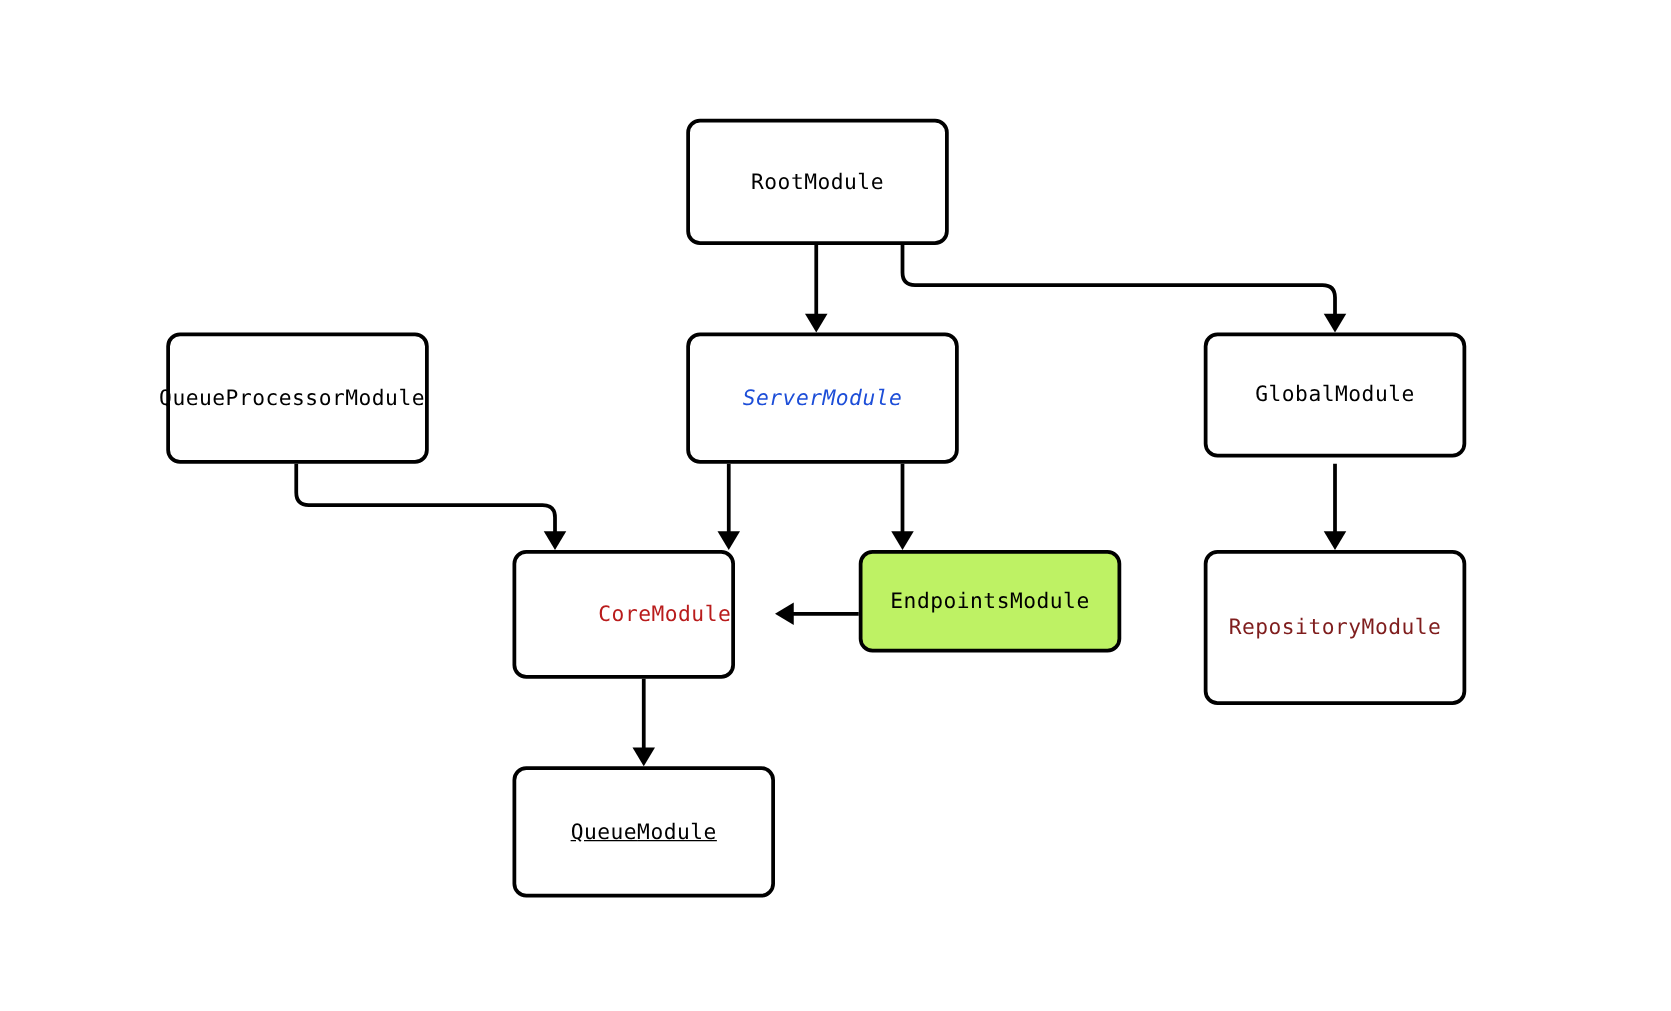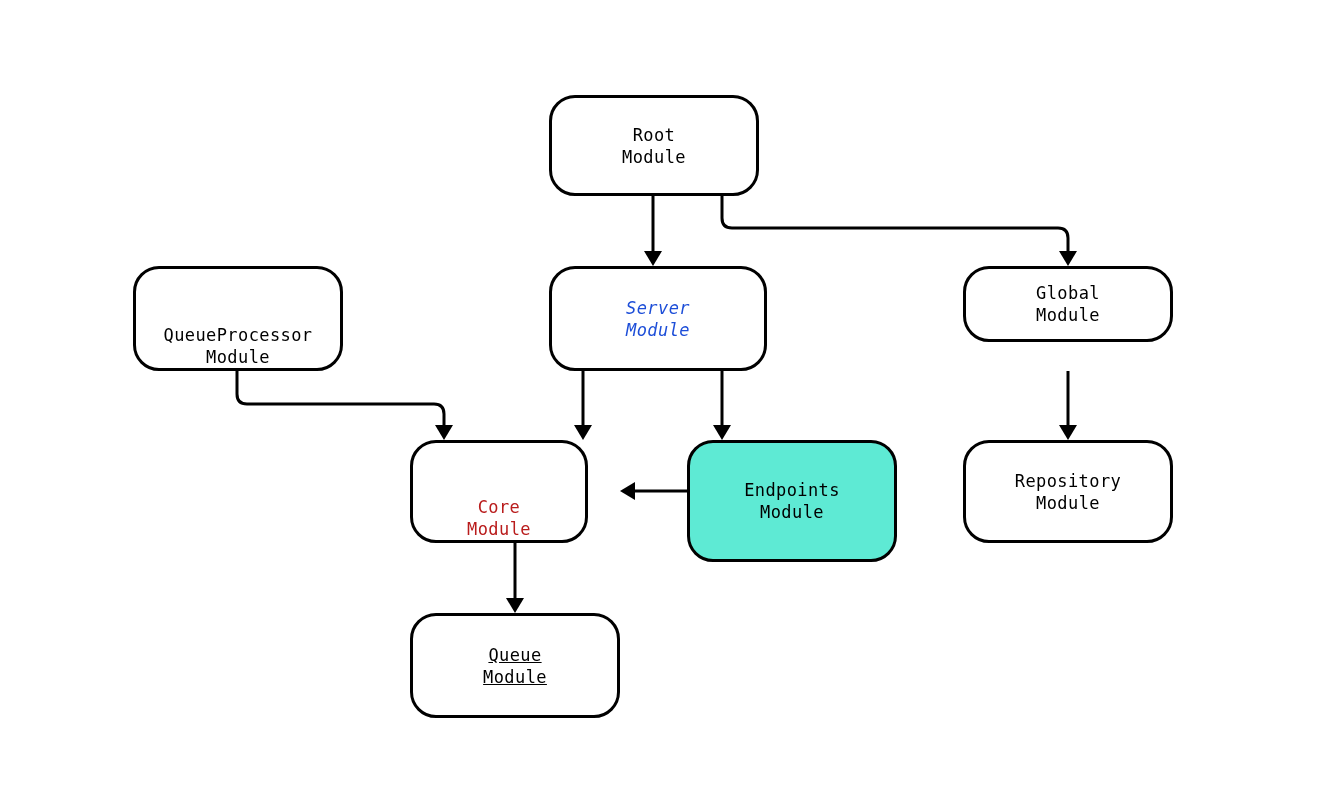--- a/index.html
+++ b/index.html
@@ -26,23 +26,23 @@
     top: 0;
     width: 1337px;
     height: 809px;
     pointer-events: none;
   }
   .node {
     position: absolute;
     box-sizing: border-box;
     background: #ffffff;
     border: 3px solid #000000;
-    border-radius: 26px;
+    border-radius: 11px;
     display: flex;
-    flex-direction: column;
+    flex-direction: row;
     align-items: center;
     justify-content: center;
     text-align: center;
     color: #000000;
     font-size: 17px;
     line-height: 22px;
     letter-spacing: 0.4px;
     z-index: 2;
   }
   .node-line {
@@ -86,36 +86,36 @@
   <div class="node" style="left: 133px; top: 266px; width: 210px; height: 105px; border-color: rgb(0, 0, 0); color: rgb(0, 0, 0); background: rgb(255, 255, 255); justify-content: flex-end;">
     <span class="node-line">QueueProcessor</span>
     <span class="node-line">Module</span>
   </div>
 
   <div class="node" style="left: 549px; top: 266px; width: 218px; height: 105px; border-color: rgb(0, 0, 0); color: #1d4ed8; background: rgb(255, 255, 255); font-style: italic;">
     <span class="node-line">Server</span>
     <span class="node-line">Module</span>
   </div>
 
-  <div class="node" style="left: 963px; top: 266px; width: 210px; height: 76px; border-color: rgb(0, 0, 0); color: rgb(0, 0, 0); background: rgb(255, 255, 255);">
+  <div class="node" style="left: 963px; top: 266px; width: 210px; height: 100px; border-color: rgb(0, 0, 0); color: rgb(0, 0, 0); background: rgb(255, 255, 255);">
     <span class="node-line">Global</span>
     <span class="node-line">Module</span>
   </div>
 
   <div class="node" style="left: 410px; top: 440px; width: 178px; height: 103px; border-color: rgb(0, 0, 0); color: #b91c1c; background: rgb(255, 255, 255); justify-content: flex-end;">
     <span class="node-line">Core</span>
     <span class="node-line">Module</span>
   </div>
 
-  <div class="node" style="left: 687px; top: 440px; width: 210px; height: 122px; border-color: rgb(0, 0, 0); color: rgb(0, 0, 0); background: #5eead4;">
+  <div class="node" style="left: 687px; top: 440px; width: 210px; height: 82px; border-color: rgb(0, 0, 0); color: rgb(0, 0, 0); background: #bef264;">
     <span class="node-line">Endpoints</span>
     <span class="node-line">Module</span>
   </div>
 
-  <div class="node" style="left: 963px; top: 440px; width: 210px; height: 103px; border-color: rgb(0, 0, 0); color: #000000; background: rgb(255, 255, 255);">
+  <div class="node" style="left: 963px; top: 440px; width: 210px; height: 124px; border-color: rgb(0, 0, 0); color: #7f1d1d; background: rgb(255, 255, 255);">
     <span class="node-line">Repository</span>
     <span class="node-line">Module</span>
   </div>
 
   <div class="node" style="left: 410px; top: 613px; width: 210px; height: 105px; border-color: rgb(0, 0, 0); color: rgb(0, 0, 0); background: rgb(255, 255, 255); text-decoration: underline;">
     <span class="node-line">Queue</span>
     <span class="node-line">Module</span>
   </div>
 
 </div>

